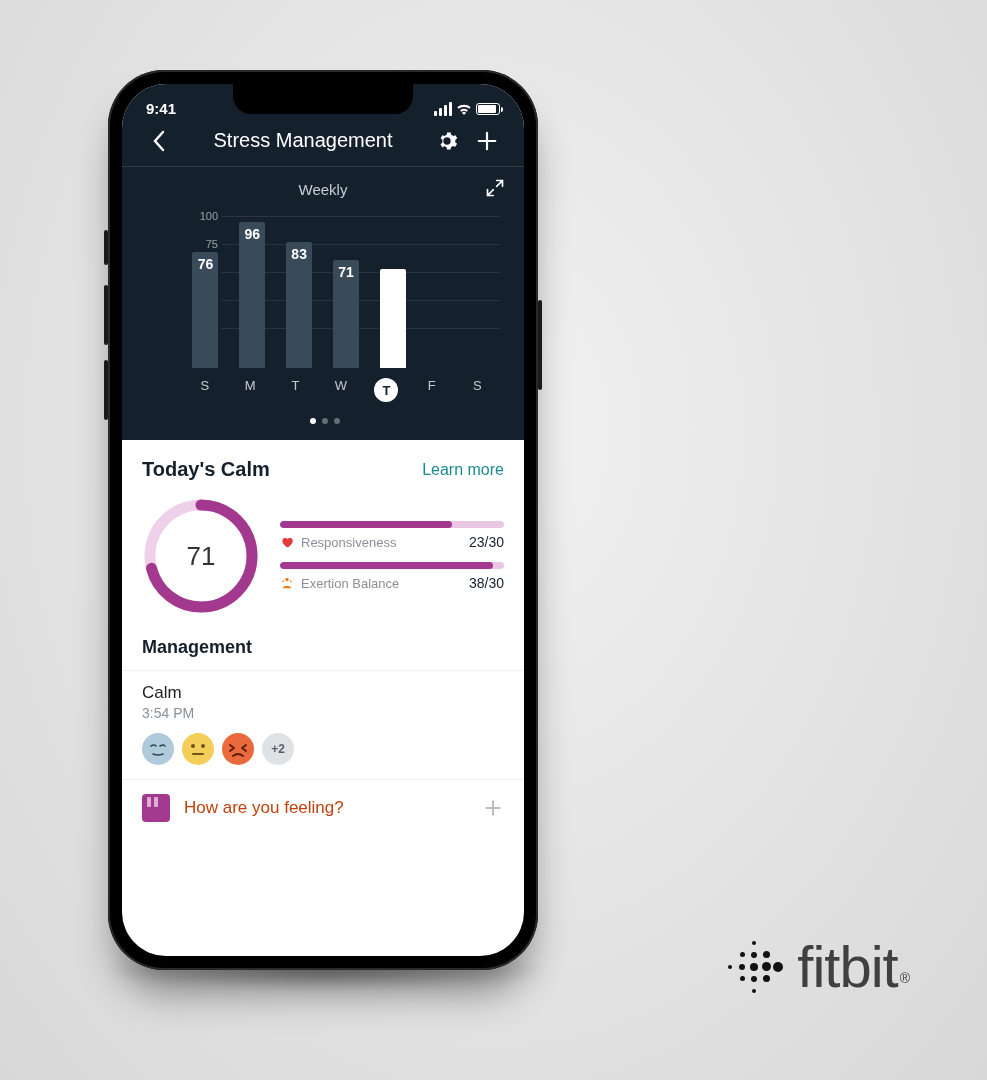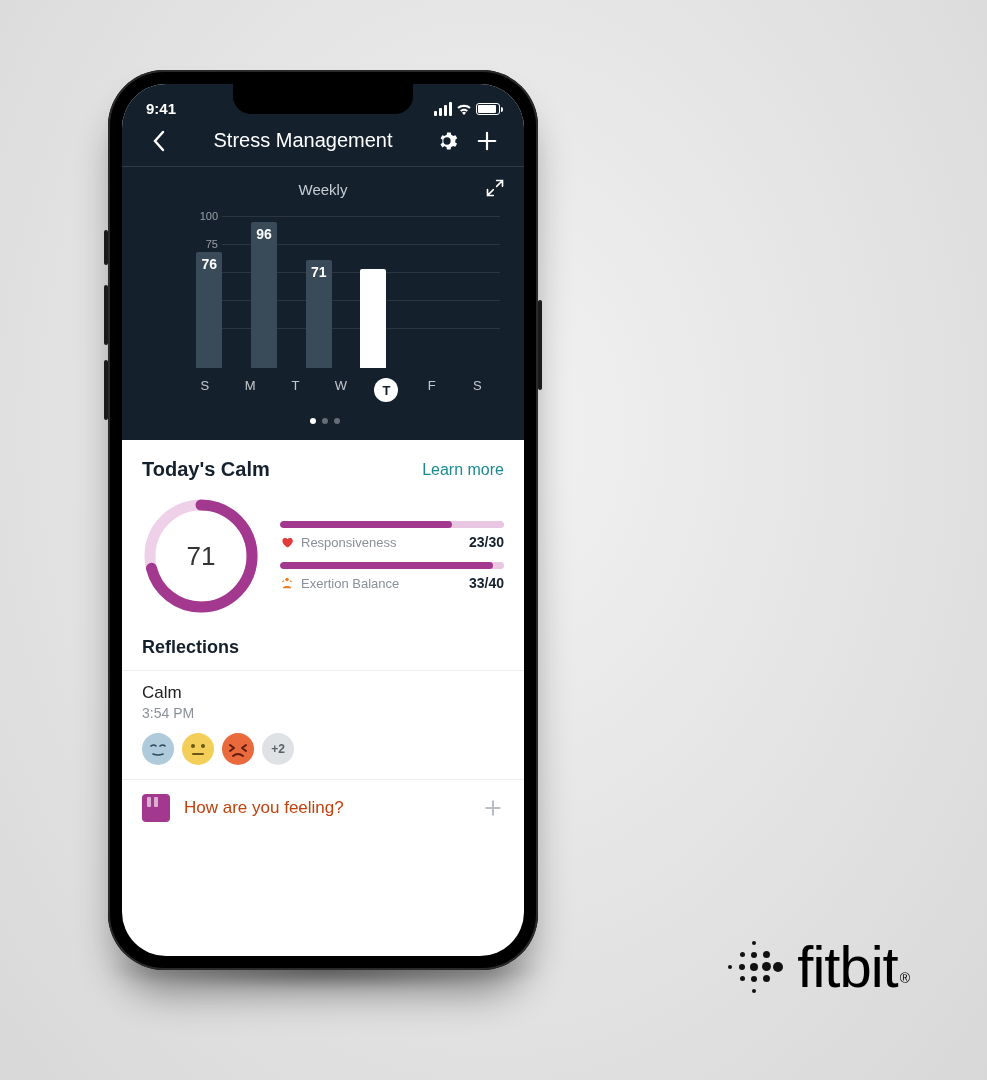--- a/index.html
+++ b/index.html
@@ -97,37 +97,37 @@
   .score-title { font-size:20px; font-weight:700; }
   .learn { color:#1b8a8f; font-size:16px; }
   .score-body { display:flex; padding:6px 20px 14px; gap:20px; align-items:center; }
   .ring-wrap { width:118px; height:118px; position:relative; flex-shrink:0; }
   .ring-val { position:absolute; inset:0; display:flex; align-items:center; justify-content:center; font-size:26px; font-weight:400; color:#333; }
   .metrics { flex:1; display:flex; flex-direction:column; gap:12px; }
   .metric .mbar-bg { height:7px; background:#e9c6e2; border-radius:4px; overflow:hidden; }
   .metric .mbar-fill { height:100%; background:#a3388f; border-radius:4px; }
   .metric .mrow { display:flex; justify-content:space-between; align-items:center; margin-top:6px; font-size:13px; }
   .metric .mlabel { color:#8a8f98; display:flex; align-items:center; gap:7px; }
-  .metric .mval { font-weight:700; color:#14202c; font-size:14px; }
+  .metric .mval { font-weight:400; color:#14202c; font-size:14px; }
   .mico { width:14px; height:14px; display:inline-flex; align-items:center; justify-content:center; }
   .reflect-head { font-size:18px; font-weight:700; padding:8px 20px 12px; border-bottom:1px solid #eceef0; }
   .reflect-entry { padding:12px 20px 14px; }
   .reflect-title { font-size:17px; font-weight:500; color:#222; }
   .reflect-time { font-size:14px; color:#8a8f98; margin-top:2px; }
   .moods { display:flex; gap:8px; margin-top:12px; align-items:center; }
   .mood { width:32px; height:32px; border-radius:50%; display:flex; align-items:center; justify-content:center; font-size:15px; }
   .mood.more { background:#dfe2e5; color:#5b6068; font-size:12px; font-weight:600; }
   .feeling-row { display:flex; align-items:center; gap:14px; padding:14px 20px 24px; border-top:1px solid #eceef0; }
   .feeling-ico { width:28px; height:28px; background:#a3388f; border-radius:4px; position:relative; }
   .feeling-ico::before { content:""; position:absolute; top:3px; left:5px; width:4px; height:10px; background:#fff; border-radius:1px; box-shadow: 7px 0 0 #fff; opacity:.6; }
   .feeling-text { font-size:17px; color:#c2410c; flex:1; }
   .feeling-plus { color:#b8bdc4; }
   
   .logo { position:absolute; right:80px; bottom:80px; display:flex; align-items:center; gap:14px; }
-  .logo-text { font-size:58px; letter-spacing:-1px; color:#000000; font-weight:400; }
+  .logo-text { font-size:58px; letter-spacing:-1px; color:#404040; font-weight:400; }
   .logo-text sub { font-size:14px; vertical-align:baseline; position:relative; top:-4px; left:2px; }
   .diamond { width:58px; height:58px; position:relative; }
   .diamond span { position:absolute; background:#111; border-radius:50%; }
 </style>
 </head>
 <body>
 
 <div class="phone-shadow"></div>
 <div class="phone">
   <div class="side-btn l1"></div>
@@ -206,20 +206,25 @@
             </div>
           <div class="bars-row" id="bars">
               <div class="bar-col">
                 <div class="bar" style="height: 115.52px;">
                   <div class="bar-label">76</div>
                 </div>
               </div>
               <div class="bar-col">
                 <div class="bar" style="height: 145.92px;">
                   <div class="bar-label">96</div>
+                </div>
+              </div>
+              <div class="bar-col">
+                <div class="bar" style="height: 126.16px;">
+                  <div class="bar-label">83</div>
                 </div>
               </div>
               <div class="bar-col">
                 <div class="bar" style="height: 107.92px;">
                   <div class="bar-label">71</div>
                 </div>
               </div>
               <div class="bar-col">
                 <div class="bar active" style="height: 98.8px;"></div>
               </div>
@@ -282,27 +287,27 @@
                 <div class="mlabel">
                   <span class="mico">
                     <svg width="14" height="14" viewBox="0 0 24 24">
                       <circle cx="12" cy="6" r="3" fill="#f07b1c"></circle>
                       <path fill="#f07b1c" d="M5 20c0-4 14-4 14 0v1H5z"></path>
                       <path fill="#f07b1c" d="M4 10l3-2M20 10l-3-2" stroke="#f07b1c" stroke-width="2"></path>
                     </svg>
                   </span>
                   <span>Exertion Balance</span>
                 </div>
-                <div class="mval">33/40</div>
-              </div>
-            </div>
-          </div>
-      </div>
-
-      <div class="reflect-head">Reflections</div>
+                <div class="mval">38/30</div>
+              </div>
+            </div>
+          </div>
+      </div>
+
+      <div class="reflect-head">Management</div>
       <div class="reflect-entry">
         <div class="reflect-title">Calm</div>
         <div class="reflect-time">3:54 PM</div>
         <div class="moods" id="moods">
             <div class="mood" style="background: rgb(174, 202, 219);">
               <svg width="32" height="32" viewBox="0 0 32 32">
                 <path d="M9 13q3-2 5 0M18 13q3-2 5 0" stroke="#2d4a5a" stroke-width="1.6" fill="none" stroke-linecap="round"></path>
                 <path d="M11 21q5 2 10 0" stroke="#2d4a5a" stroke-width="1.6" fill="none" stroke-linecap="round"></path>
               </svg>
             </div>

